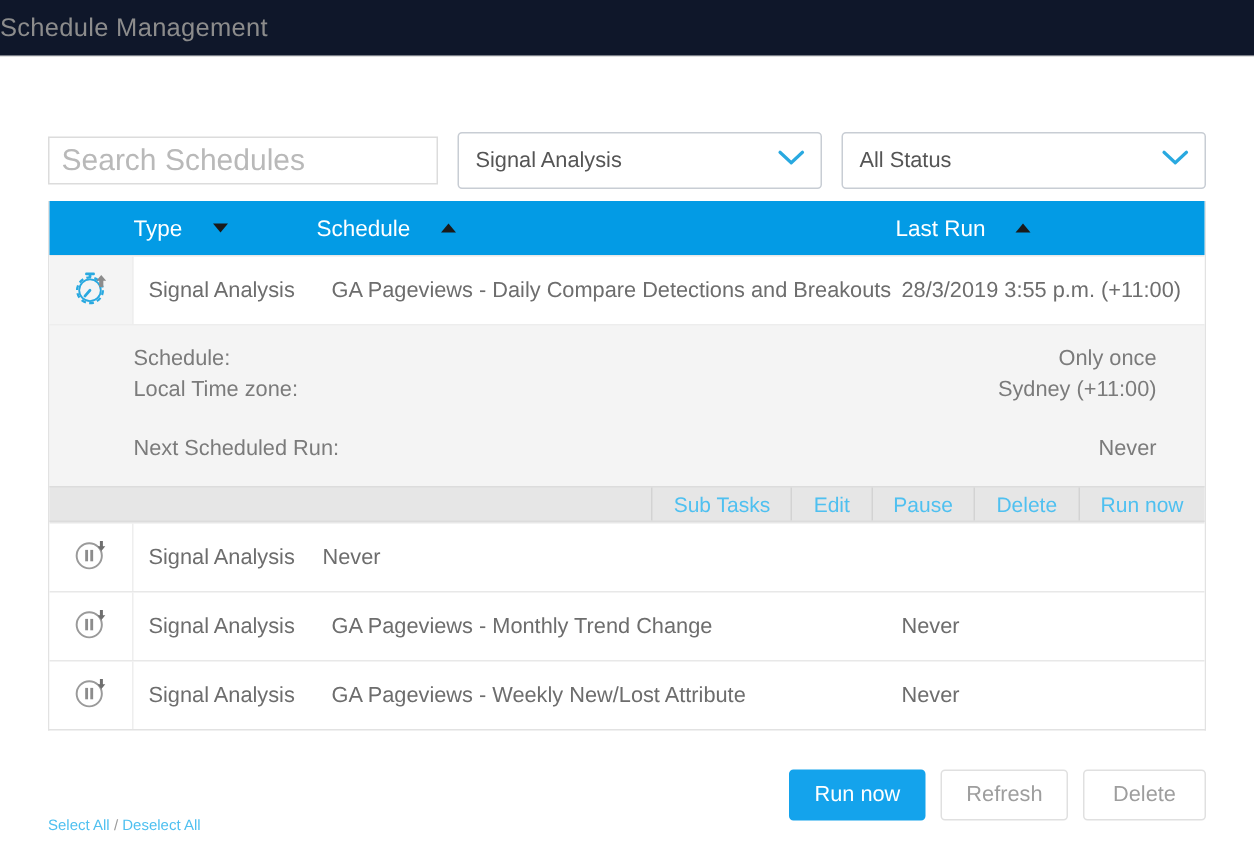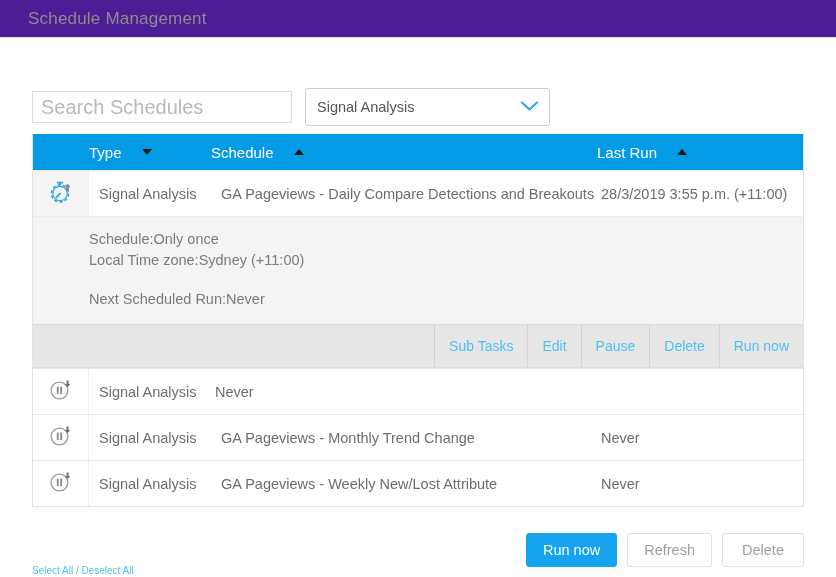--- a/index.html
+++ b/index.html
@@ -7,25 +7,25 @@
     margin: 0; padding: 0;
     width: 836px; height: 577px;
     background: #ffffff;
     font-family: "Liberation Sans", sans-serif;
     -webkit-font-smoothing: antialiased;
   }
 
   
   #titlebar {
     height: 38px;
-    background: #4c1d95;
+    background: #0f172a;
     border-bottom: 1px solid #e0e0e0;
     display: flex;
     align-items: center;
-    padding: 0 0 0 28px;
+    padding: 0 0 0 0;
   }
   #titlebar .title {
     font-size: 17px;
     color: #8c8c8c;
     letter-spacing: .2px;
   }
 
   
   #page {
     padding: 0;
@@ -138,34 +138,34 @@
   .trow .col-last  { padding-left: 4px; }
 
   
   #detail {
     background: #f4f4f4;
     border-top: 1px solid #ededed;
     padding: 12px 32px 14px 56px;
   }
   #detail .drow {
     display: flex;
-    justify-content: flex-start;
+    justify-content: space-between;
     font-size: 14.5px;
     color: #7b7b7b;
     line-height: 21px;
   }
   #detail .drow.gap { margin-top: 18px; }
 
   #actionbar {
     display: flex;
     justify-content: flex-end;
     background: #e6e6e6;
     border-top: 1px solid #dcdcdc;
     border-bottom: 1px solid #dcdcdc;
-    height: 44px;
+    height: 24px;
   }
   #actionbar .act {
     display: flex; align-items: center; justify-content: center;
     padding: 0 14px;
     font-size: 14px;
     color: #4fc0f0;
     border-left: 1px solid #d3d3d3;
     cursor: pointer;
     white-space: nowrap;
   }
@@ -219,20 +219,28 @@
 
     <div class="select-box" id="select-type">
       <span>Signal Analysis</span>
       <span class="chev">
         <svg width="19" height="12" viewBox="0 0 19 12">
           <polyline points="2,2.5 9.5,9.5 17,2.5" fill="none" stroke="#29a9e0" stroke-width="2.1" stroke-linecap="round" stroke-linejoin="round"></polyline>
         </svg>
       </span>
     </div>
 
+    <div class="select-box" id="select-status">
+      <span>All Status</span>
+      <span class="chev">
+        <svg width="19" height="12" viewBox="0 0 19 12">
+          <polyline points="2,2.5 9.5,9.5 17,2.5" fill="none" stroke="#29a9e0" stroke-width="2.1" stroke-linecap="round" stroke-linejoin="round"></polyline>
+        </svg>
+      </span>
+    </div>
   </div>
 
   <div id="table">
 
     <div id="thead">
       <div class="col-icon"></div>
       <div class="col-type hcell">
         <span>Type</span>
         <span class="tri tri-down"></span>
       </div>

